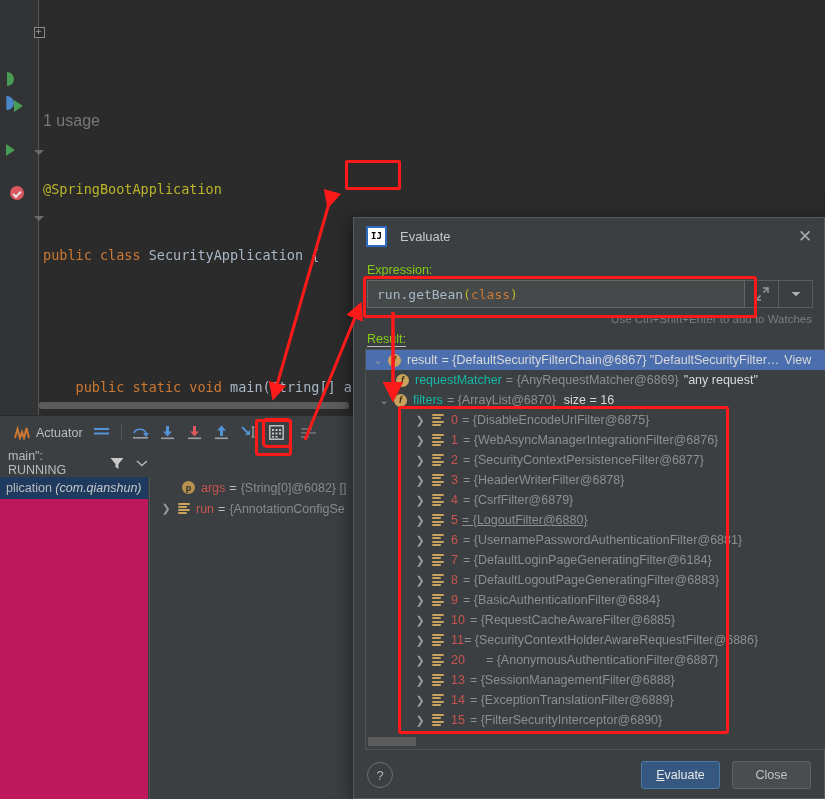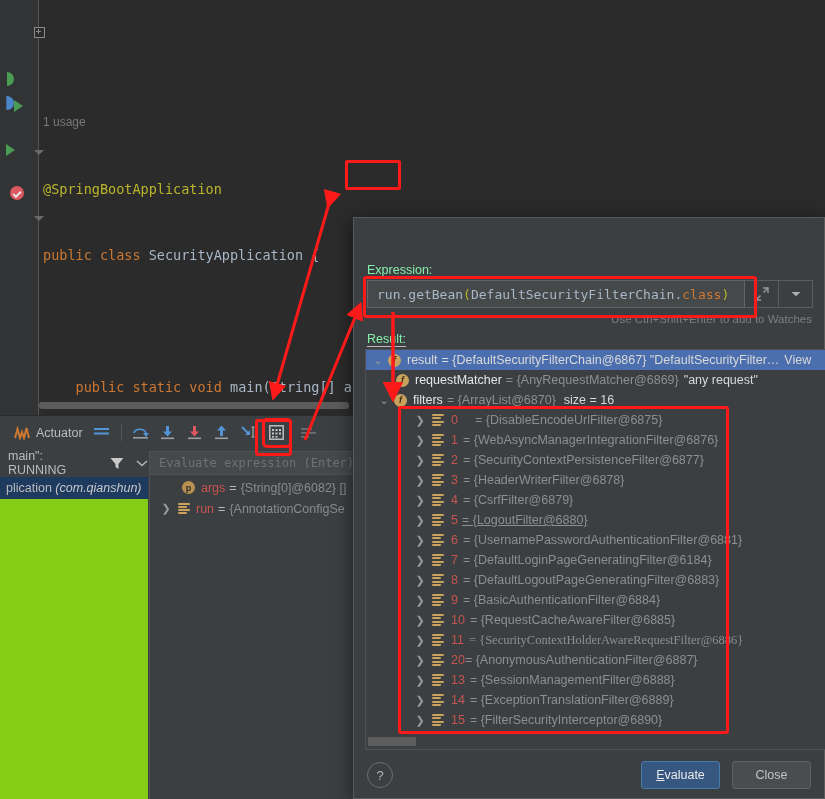--- a/index.html
+++ b/index.html
@@ -18,21 +18,21 @@
   #code{position:absolute;left:39px;top:0;right:0;height:415px;
         font-family:"DejaVu Sans Mono","Liberation Mono",monospace;font-size:13.5px;
         line-height:22px;white-space:pre;color:#a9b7c6;}
   .ln{height:22px;position:relative;padding-left:4px;}
   .kw{color:#cc7832;}
   .cls{color:#a9b7c6;}
   .str{color:#6a8759;}
   .ann{color:#bbb529;}
   .fld{color:#9876aa;font-style:italic;}
   .hint{color:#787878;font-style:italic;}
-  .usage{color:#787878;font-size:12px;font-family:"Liberation Sans",sans-serif;}
+  .usage{color:#787878;font-size:16px;font-family:"Liberation Sans",sans-serif;}
   .sel-line{background:#2d5a8e;}
   .folded{background:#3c3f41;color:#7a7a7a;padding:0 3px;border-radius:2px;}
 
   
   .run-tri{width:0;height:0;border-left:9px solid #499c54;border-top:6px solid transparent;border-bottom:6px solid transparent;}
   .grn-blob{width:14px;height:14px;border-radius:50%;background:#499c54;}
   .bp{width:14px;height:14px;border-radius:50%;background:#db5860;position:relative;}
   .bp:after{content:"";position:absolute;left:3px;top:5px;width:6px;height:3px;border-left:2px solid #e8e8e8;border-bottom:2px solid #e8e8e8;transform:rotate(-45deg);}
   .fold-mark{width:9px;height:9px;border:1px solid #8a8a8a;position:relative;background:#2b2b2b;}
   .fold-mark:before{content:"";position:absolute;left:1px;top:3px;width:5px;height:1px;background:#8a8a8a;}
@@ -50,21 +50,21 @@
   .tb-label{display:flex;align-items:center;gap:6px;margin-left:14px;color:#bbb;font-size:12.5px;}
   .tb-icons{display:flex;align-items:center;gap:5px;margin-left:8px;}
   .tb-ic{width:22px;height:22px;display:flex;align-items:center;justify-content:center;position:relative;}
   .vdiv{width:1px;height:17px;background:#555;margin:0 3px;}
   .hl-box{box-shadow:0 0 0 3px #ff1a1a;border-radius:2px;}
 
   #dbg-subbar{position:absolute;left:0;top:33px;width:360px;height:28px;}
   #frames-head{position:absolute;left:0;top:0;width:148px;height:28px;display:flex;align-items:center;gap:6px;color:#bbb;font-size:12.5px;background:#3c3f41;}
   #eval-inline{position:absolute;left:149px;top:2px;width:211px;height:24px;background:#45494a;border:1px solid #4e5254;color:#6e7275;
                font-family:"DejaVu Sans Mono","Liberation Mono",monospace;font-size:12px;display:flex;align-items:center;padding-left:9px;box-sizing:border-box;}
-  #frames-list{position:absolute;left:0;top:61px;width:148px;height:323px;background:#84cc16;}
+  #frames-list{position:absolute;left:0;top:61px;width:148px;height:323px;background:#be185d;}
   .frame-row{height:22px;display:flex;align-items:center;padding-left:6px;color:#bbb;font-size:12.5px;white-space:nowrap;}
   .frame-row.sel{background:#1f3a5f;}
   .frame-row i{color:#c8c8c8;}
   #vars-list{position:absolute;left:149px;top:61px;width:211px;height:323px;background:#3c3f41;border-left:1px solid #4e5254;}
   .var-row{height:21px;display:flex;align-items:center;font-size:12.5px;white-space:nowrap;}
   .var-name{color:#9b7a5c;}
   .var-name.red{color:#c75450;}
   .var-val{color:#8a8a8a;}
   .eq{color:#bbb;margin:0 4px;}
 
@@ -84,37 +84,37 @@
   
   #dlg{position:absolute;left:353px;top:217px;width:472px;height:582px;background:#3c3f41;
        border:1px solid #5a5a5a;box-shadow:0 4px 18px rgba(0,0,0,.55);box-sizing:border-box;}
   #dlg-title{height:36px;display:flex;align-items:center;padding:0 8px 0 12px;}
   #ij-logo{width:17px;height:17px;border:2px solid #2e6bbf;background:#fff;color:#000;
            font-size:9px;font-weight:bold;display:flex;align-items:center;justify-content:center;
            font-family:"DejaVu Sans Mono",monospace;line-height:1;}
   #dlg-title .t{margin-left:13px;font-size:13px;color:#c7c7c7;}
   #dlg-close{margin-left:auto;width:22px;height:22px;display:flex;align-items:center;justify-content:center;
              color:#a8a8a8;font-size:17px;line-height:1;}
-  .lbl{font-size:12.5px;color:#86efac;}
+  .lbl{font-size:12.5px;color:#84cc16;}
   #expr-label{position:absolute;left:13px;top:45px;}
   #expr-wrap{position:absolute;left:13px;top:62px;width:446px;height:28px;display:flex;}
   #expr-input{flex:1;background:#45494a;border:1px solid #646464;box-sizing:border-box;
               font-family:"DejaVu Sans Mono","Liberation Mono",monospace;font-size:13px;color:#a9b7c6;
               display:flex;align-items:center;padding-left:9px;}
   #expr-red{position:absolute;left:9px;top:58px;width:388px;height:36px;border:3px solid #ff1a1a;border-radius:3px;pointer-events:none;}
   .exp-btn{width:34px;height:28px;background:#3c3f41;border:1px solid #5c5c5c;border-left:none;
            display:flex;align-items:center;justify-content:center;color:#9a9a9a;box-sizing:border-box;}
   #expr-hint{position:absolute;right:12px;top:95px;font-size:11.5px;color:#7d7d7d;}
   #res-label{position:absolute;left:13px;top:114px;}
   #res-label span{border-bottom:1px solid #bcbcbc;}
   #res-tree{position:absolute;left:11px;top:131px;width:461px;height:401px;background:#3c3f41;
             border:1px solid #4e5254;box-sizing:border-box;overflow:hidden;}
   .tr{height:20px;display:flex;align-items:center;font-size:12.5px;white-space:nowrap;}
   .tr.sel{background:#4b6eaf;}
-  .tr .lbl-n{color:#e5e5e5;}
+  .tr .lbl-n{color:#14b8a6;}
   .tr .lbl-v{color:#8e8e8e;}
   .tr .lbl-w{color:#d8d8d8;}
   .tr .idx{color:#c75450;}
   #res-hscroll{position:absolute;left:2px;bottom:3px;width:48px;height:9px;background:#5c5c5c;}
   #filters-red{position:absolute;left:398px;top:406px;width:325px;height:322px;border:3px solid #ff1a1a;border-radius:3px;pointer-events:none;}
   #dlg-foot{position:absolute;left:0;bottom:0;width:470px;height:46px;display:flex;align-items:center;padding:0 13px;box-sizing:border-box;}
   #help-btn{width:24px;height:24px;border-radius:50%;border:1px solid #6d6d6d;color:#b5b5b5;
             display:flex;align-items:center;justify-content:center;font-size:13px;}
   #foot-right{margin-left:auto;display:flex;gap:12px;}
   .btn{height:28px;min-width:79px;padding:0 14px;display:flex;align-items:center;justify-content:center;
@@ -237,23 +237,20 @@
   <div id="dbg-subbar">
     <div id="frames-head">
       <span style="margin-left:8px;">main": RUNNING</span>
       <svg width="14" height="13" viewBox="0 0 14 13">
           <path d="M0.5 1 L13.5 1 L8.5 7 L8.5 12 L5.5 10 L5.5 7 Z" fill="#c9c9c9"></path>
         </svg>
       <svg width="12" height="8" viewBox="0 0 12 8" style="margin-left:6px;">
           <path d="M1 2 L6 6.5 L11 2" fill="none" stroke="#b4b4b4" stroke-width="1.6"></path>
         </svg>
     </div>
-    <div id="eval-inline">
-      <span>Evaluate expression (Enter)</span>
-    </div>
   </div>
 
   <div id="frames-list">
     <div class="frame-row sel">
       <span>plication</span>&nbsp;<i>(com.qianshun)</i>
     </div>
   </div>
 
   <div id="vars-list">
     <div class="var-row" style="padding-left:32px;">
@@ -271,28 +268,34 @@
           <span></span>
         </span>
       <span class="var-name red" style="margin-left:6px;">run</span>
       <span class="eq">=</span>
       <span class="var-val">{AnnotationConfigSe</span>
     </div>
   </div>
 </div>
 
 <div id="dlg">
+  <div id="dlg-title">
+    <div id="ij-logo">
+        <span>IJ</span>
+      </div>
+    <div class="t">Evaluate</div>
+    <div id="dlg-close">✕</div>
+  </div>
 
   <div id="expr-label" class="lbl">Expression:</div>
 
   <div id="expr-wrap">
     <div id="expr-input">
       <span style="color:#a9b7c6;">run.getBean</span>
         <span style="color:#bbb529;">(</span>
-        <span style="color:#a9b7c6;">DefaultSecurityFilterChain.</span>
         <span style="color:#cc7832;">class</span>
         <span style="color:#bbb529;">)</span>
     </div>
     <div class="exp-btn">
       <svg width="14" height="14" viewBox="0 0 14 14">
           <path d="M8 1 L13 1 L13 6" fill="none" stroke="#9a9a9a" stroke-width="1.4"></path>
           <path d="M13 1 L8.5 5.5" stroke="#9a9a9a" stroke-width="1.4"></path>
           <path d="M6 13 L1 13 L1 8" fill="none" stroke="#9a9a9a" stroke-width="1.4"></path>
           <path d="M1 13 L5.5 8.5" stroke="#9a9a9a" stroke-width="1.4"></path>
         </svg>
@@ -335,21 +338,21 @@
     <div id="filters-container">
         <div class="tr" style="padding-left: 48px;">
           <span class="chev">❯</span>
           <span class="ic-arr" style="margin-left: 6px;">
             <span></span>
             <span></span>
             <span></span>
             <span></span>
           </span>
           <span class="idx" style="margin-left: 7px;">0</span>
-          <span class="lbl-v" style="margin-left: 17px;">= {DisableEncodeUrlFilter@6875}</span>
+          <span class="lbl-v" style="margin-left: 4px;">= {DisableEncodeUrlFilter@6875}</span>
         </div>
         <div class="tr" style="padding-left: 48px;">
           <span class="chev">❯</span>
           <span class="ic-arr" style="margin-left: 6px;">
             <span></span>
             <span></span>
             <span></span>
             <span></span>
           </span>
           <span class="idx" style="margin-left: 7px;">1</span>
@@ -456,32 +459,32 @@
         </div>
         <div class="tr" style="padding-left: 48px;">
           <span class="chev">❯</span>
           <span class="ic-arr" style="margin-left: 6px;">
             <span></span>
             <span></span>
             <span></span>
             <span></span>
           </span>
           <span class="idx" style="margin-left: 7px;">11</span>
-          <span class="lbl-v" style="margin-left: 5px; font-family: Liberation Serif, serif;">= {SecurityContextHolderAwareRequestFilter@6886}</span>
+          <span class="lbl-v" style="">= {SecurityContextHolderAwareRequestFilter@6886}</span>
         </div>
         <div class="tr" style="padding-left: 48px;">
           <span class="chev">❯</span>
           <span class="ic-arr" style="margin-left: 6px;">
             <span></span>
             <span></span>
             <span></span>
             <span></span>
           </span>
           <span class="idx" style="margin-left: 7px;">20</span>
-          <span class="lbl-v" style="margin-left: 0;">= {AnonymousAuthenticationFilter@6887}</span>
+          <span class="lbl-v" style="margin-left: 21px;">= {AnonymousAuthenticationFilter@6887}</span>
         </div>
         <div class="tr" style="padding-left: 48px;">
           <span class="chev">❯</span>
           <span class="ic-arr" style="margin-left: 6px;">
             <span></span>
             <span></span>
             <span></span>
             <span></span>
           </span>
           <span class="idx" style="margin-left: 7px;">13</span>

